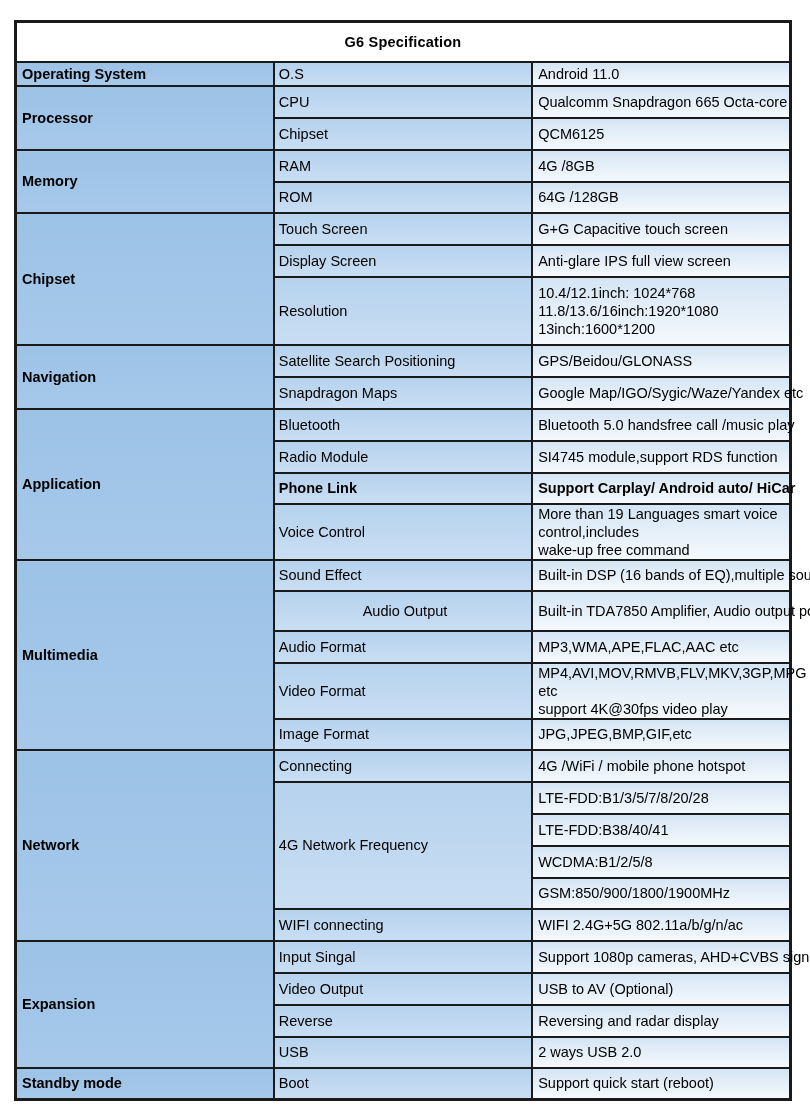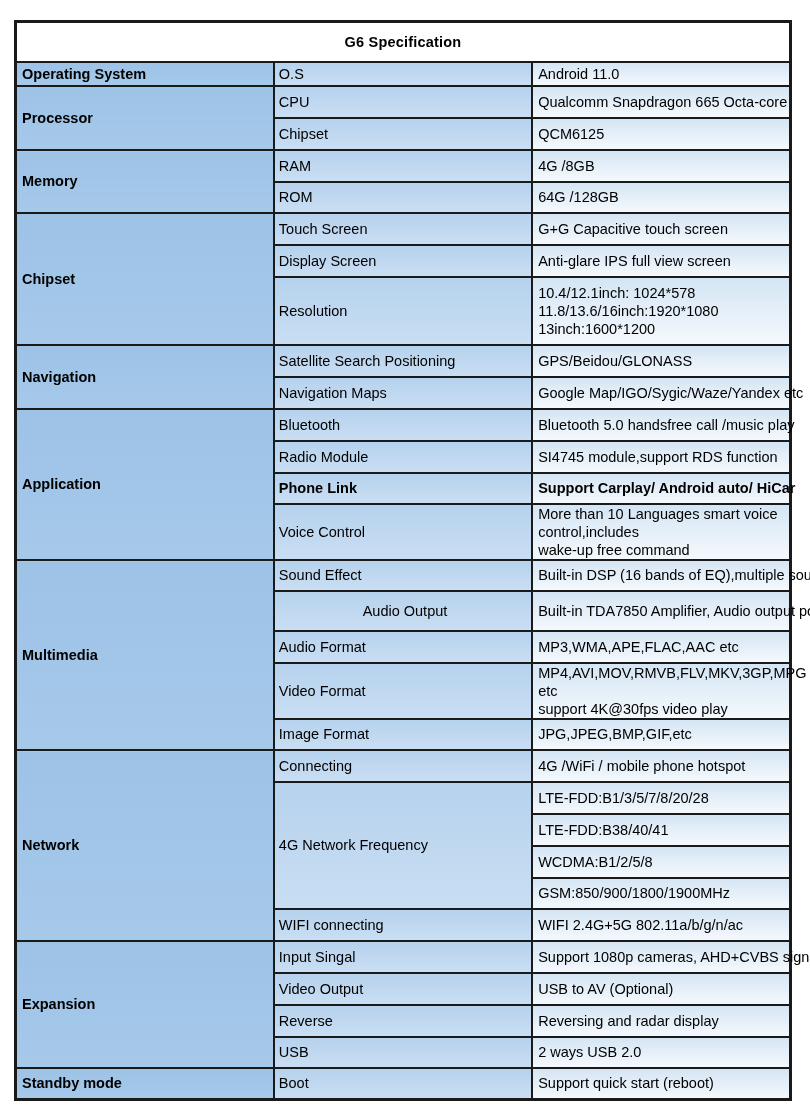--- a/index.html
+++ b/index.html
@@ -95,51 +95,51 @@
       <td class="cat" rowspan="3">Chipset</td>
       <td class="sub">Touch Screen</td>
       <td class="val">G+G Capacitive touch screen</td>
     </tr>
     <tr style="height:32px;">
       <td class="sub">Display Screen</td>
       <td class="val">Anti-glare IPS full view screen</td>
     </tr>
     <tr style="height:68px;">
       <td class="sub">Resolution</td>
-      <td class="val multi">10.4/12.1inch: 1024*578
+      <td class="val multi">10.4/12.1inch: 1024*768
 11.8/13.6/16inch:1920*1080
 13inch:1600*1200</td>
     </tr>
 
     <tr style="height:32px;">
       <td class="cat" rowspan="2">Navigation</td>
       <td class="sub">Satellite Search Positioning</td>
       <td class="val">GPS/Beidou/GLONASS</td>
     </tr>
     <tr style="height:32px;">
-      <td class="sub">Navigation Maps</td>
+      <td class="sub">Snapdragon Maps</td>
       <td class="val">Google Map/IGO/Sygic/Waze/Yandex etc</td>
     </tr>
 
     <tr style="height:32px;">
       <td class="cat" rowspan="4">Application</td>
       <td class="sub">Bluetooth</td>
       <td class="val">Bluetooth 5.0 handsfree call /music play</td>
     </tr>
     <tr style="height:32px;padding-left:48px;">
       <td class="sub">Radio Module</td>
       <td class="val">SI4745 module,support RDS function</td>
     </tr>
     <tr style="height:31px;font-weight:bold;">
       <td class="sub">Phone Link</td>
       <td class="val">Support Carplay/ Android auto/ HiCar</td>
     </tr>
     <tr style="height:52px;">
       <td class="sub">Voice Control</td>
-      <td class="val multi">More than 10 Languages smart voice control,includes
+      <td class="val multi">More than 19 Languages smart voice control,includes
 wake-up free command</td>
     </tr>
 
     <tr style="height:31px;">
       <td class="cat" rowspan="5">Multimedia</td>
       <td class="sub">Sound Effect</td>
       <td class="val">Built-in DSP (16 bands of EQ),multiple sound effect adjustment</td>
     </tr>
     <tr style="height:40px;text-align:center;">
       <td class="sub">Audio Output</td>

